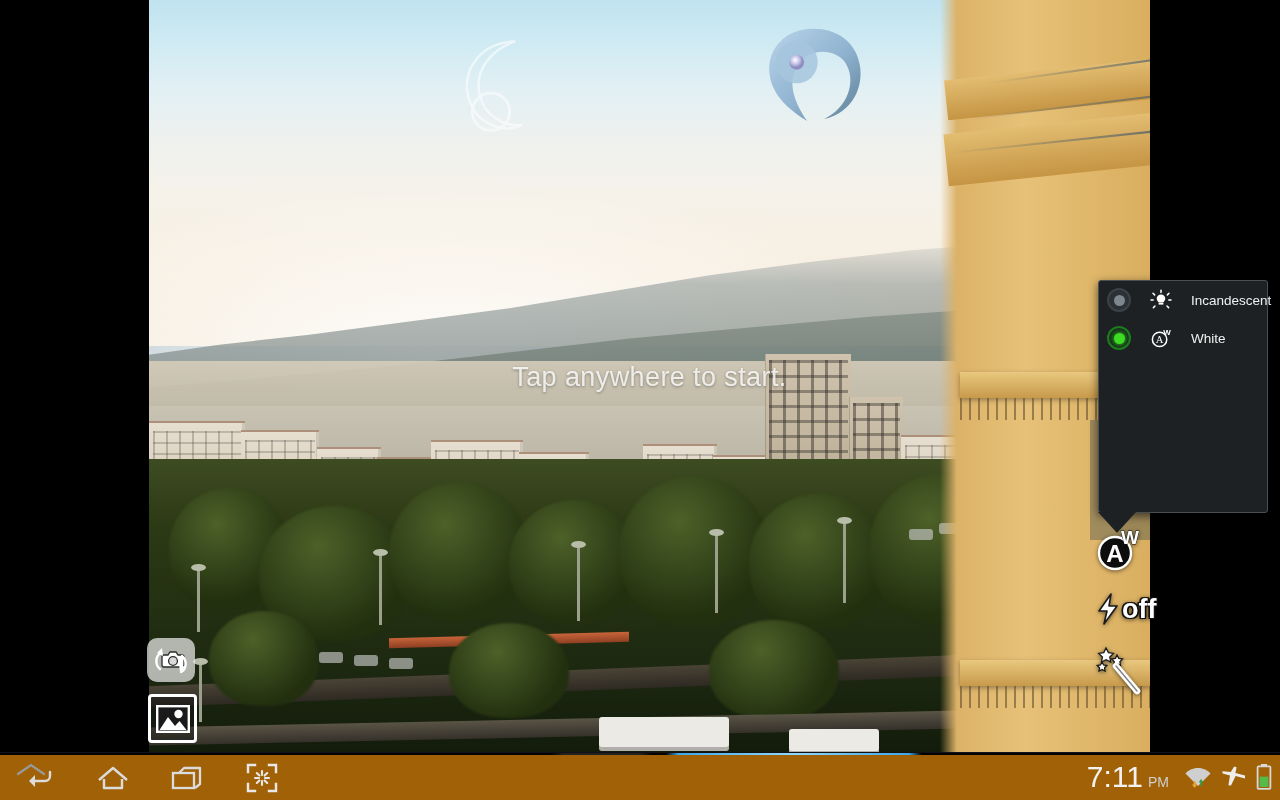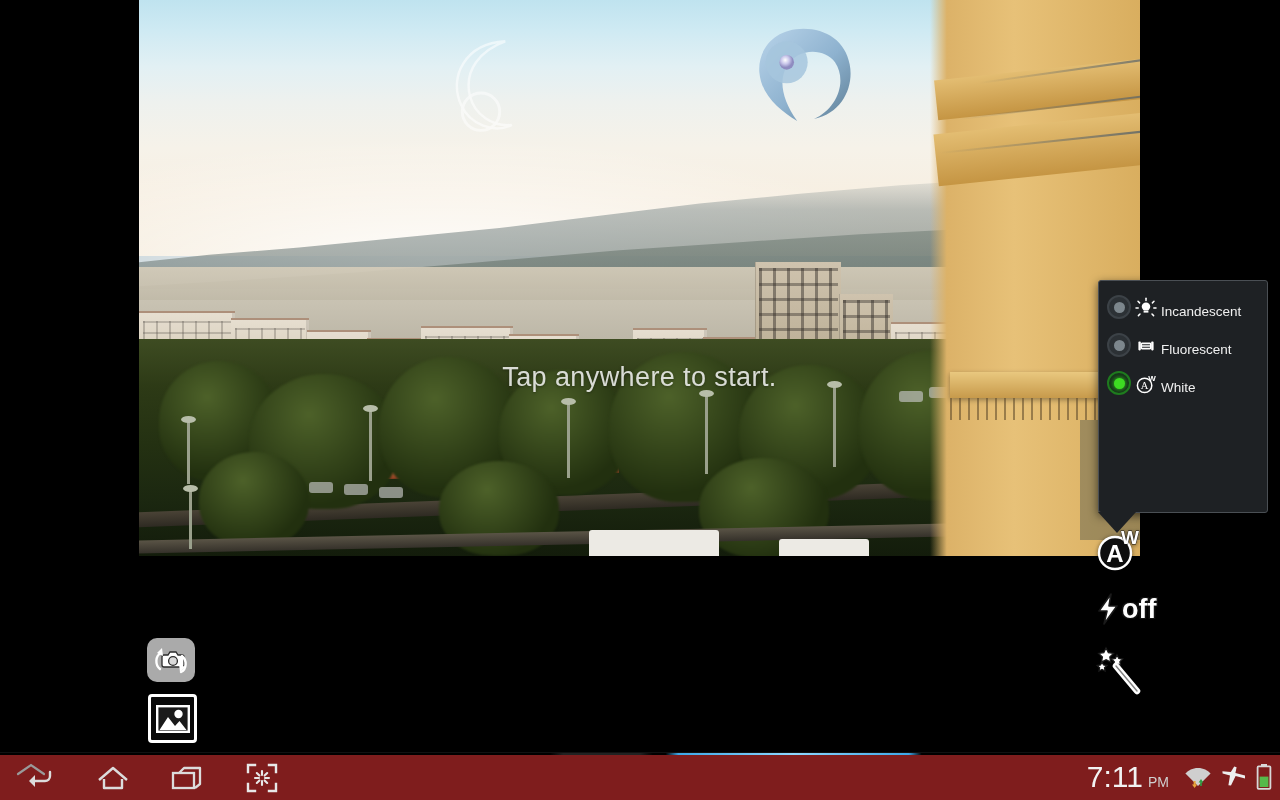--- a/index.html
+++ b/index.html
@@ -6,21 +6,21 @@
   html, body {
     width: 1280px; height: 800px;
     background: #000;
     font-family: "Liberation Sans", sans-serif;
     overflow: hidden;
   }
   #root { position: relative; width: 1280px; height: 800px; background: #000; }
 
   
   #preview {
-    position: absolute; left: 139px; top: 0; width: 1001px; height: 556px;
+    position: absolute; left: 149px; top: 0; width: 1001px; height: 752px;
     overflow: hidden; background: #b9c9cf;
   }
   .sky {
     position: absolute; left: 0; top: 0; width: 100%; height: 46%;
     background:
       linear-gradient(to bottom,
         #bfe3ef 0%, #cfeaf3 12%, #e2f0f4 26%,
         #eef1ee 40%, #f6f2e9 58%, #f7efe2 76%, #f4ead9 100%);
   }
   .sky-haze {
@@ -174,42 +174,42 @@
     box-shadow: 0 3px 10px rgba(0,0,0,.6);
   }
   #wb-title-bar {
     height: 35px; background: #0a0c0e; display: flex; align-items: center; justify-content: center;
   }
   #wb-title {
     color: #fff; font-size: 16px; font-weight: bold;
     border-bottom: 2px solid #fff; padding-bottom: 1px; line-height: 1.1;
   }
   .wb-row {
-    display: flex; align-items: flex-end; height: 38px; padding-left: 8px; gap: 4px;
+    display: flex; align-items: center; height: 38px; padding-left: 8px; gap: 19px;
   }
   .radio {
     width: 24px; height: 24px; border-radius: 50%;
     background: #2c3135; border: 2px solid #3c4247;
     display: flex; align-items: center; justify-content: center; flex: 0 0 auto;
   }
   .radio i { width: 11px; height: 11px; border-radius: 50%; background: #7d878d; display: block; }
   .radio.on { border-color: #1f7a1f; background: #15301a; }
   .radio.on i { background: #3ddb22; box-shadow: 0 0 5px #3ddb22; }
   .wb-icon { width: 22px; height: 22px; flex: 0 0 auto; display:flex; align-items:center; justify-content:center; }
   .wb-label { color: #f0f0f0; font-size: 13.5px; white-space: nowrap; }
   #wb-tail {
     position: absolute; left: 1098px; top: 512px;
     width: 0; height: 0; border-left: 19px solid transparent; border-right: 19px solid transparent;
     border-top: 21px solid #1e2124;
   }
 
   
   #sysbar {
     position: absolute; left: 0; bottom: 0; width: 1280px; height: 48px;
-    background: #7f1d1d; border-top: 1px solid #111;
+    background: #a16207; border-top: 1px solid #111;
   }
   #sysbar-hair {
     position: absolute; left: 0; top: 0; width: 1280px; height: 2px;
     background: linear-gradient(to right, #000 0%, #000 43%, #222 44%, #222 50%, #000 51%, #000 52%, #3da8e8 53%, #8fd8ff 62%, #3da8e8 71%, #000 72%, #000 100%);
   }
   .navbtn { position: absolute; top: 6px; width: 62px; height: 38px;
             display: flex; align-items: center; justify-content: center; }
   #nav-back   { left: 8px; }
   #nav-home   { left: 82px; }
   #nav-recent { left: 156px; }
@@ -391,34 +391,20 @@
             <path d="M3.2 11H1"></path>
               <path d="M18.8 11H21"></path>
             <path d="M5 17 3.4 18.6"></path>
               <path d="M17 17 18.6 18.6"></path>
           </g>
         </svg>
       </span>
       <span class="wb-label">Incandescent</span>
     </div>
 
-    <div class="wb-row">
-      <span class="radio">
-          <i></i>
-        </span>
-      <span class="wb-icon">
-        <svg width="22" height="22" viewBox="0 0 22 22">
-          <rect x="6.2" y="8.4" width="9.6" height="5.2" rx="1" fill="none" stroke="#fff" stroke-width="1.7"></rect>
-          <rect x="3.4" y="6.6" width="2.4" height="8.8" rx=".8" fill="#fff"></rect>
-          <rect x="16.2" y="6.6" width="2.4" height="8.8" rx=".8" fill="#fff"></rect>
-          <path d="M6.2 11h9.6" stroke="#fff" stroke-width="1.5"></path>
-        </svg>
-      </span>
-      <span class="wb-label">Fluorescent</span>
-    </div>
 
 
 
     <div class="wb-row">
       <span class="radio on">
           <i></i>
         </span>
       <span class="wb-icon">
         <svg width="22" height="22" viewBox="0 0 22 22">
           <circle cx="9.6" cy="12.4" r="7.2" fill="none" stroke="#fff" stroke-width="1.5"></circle>

